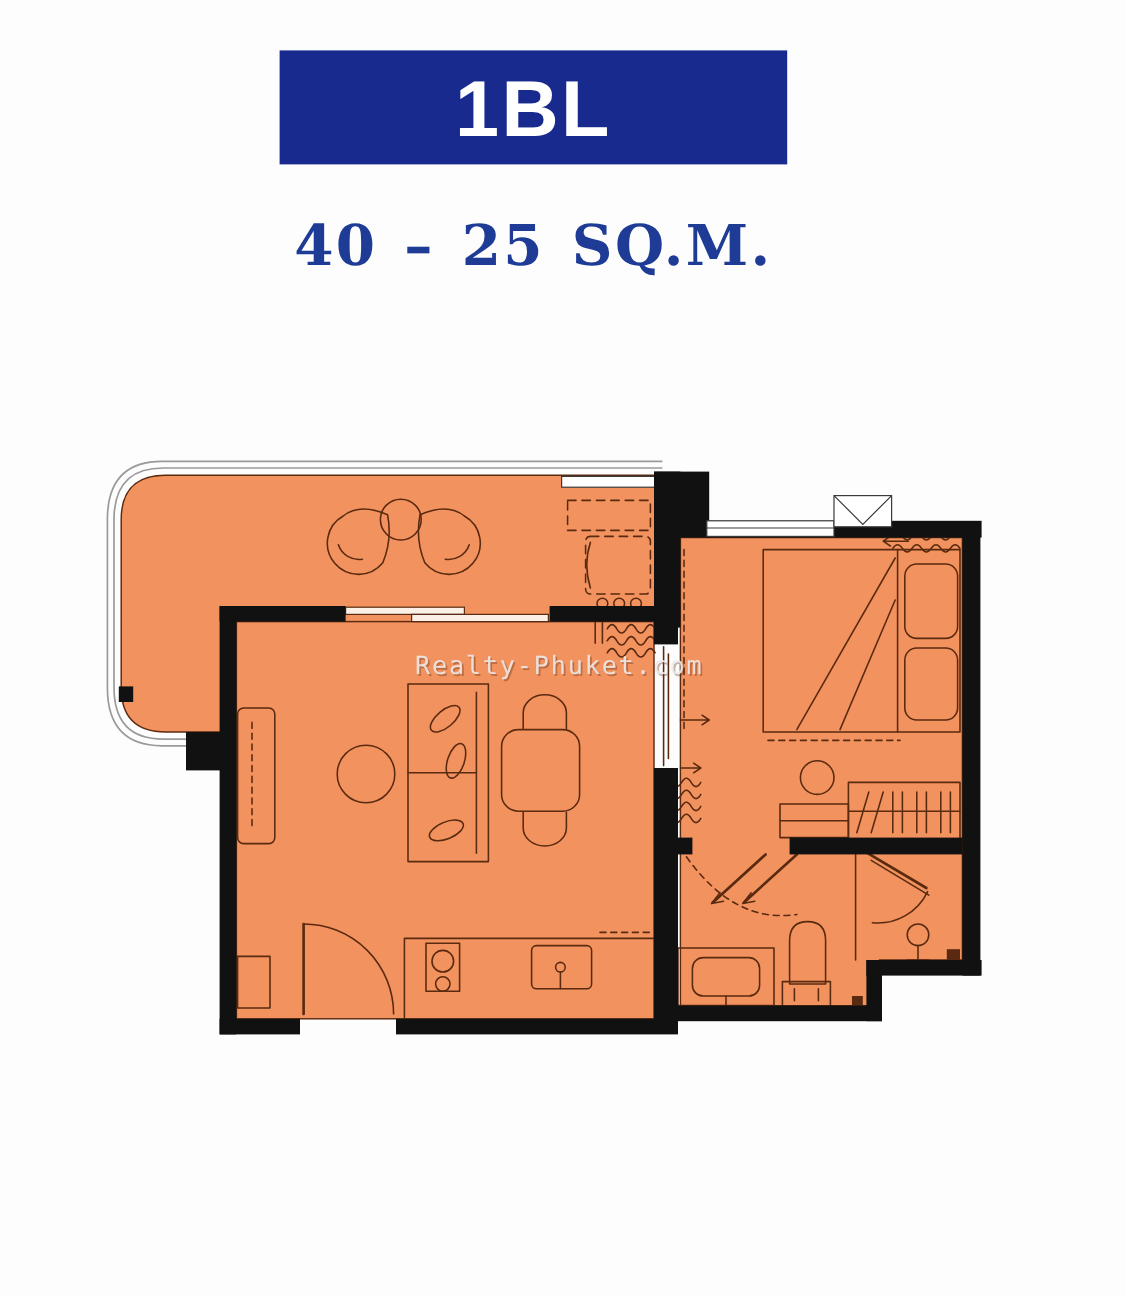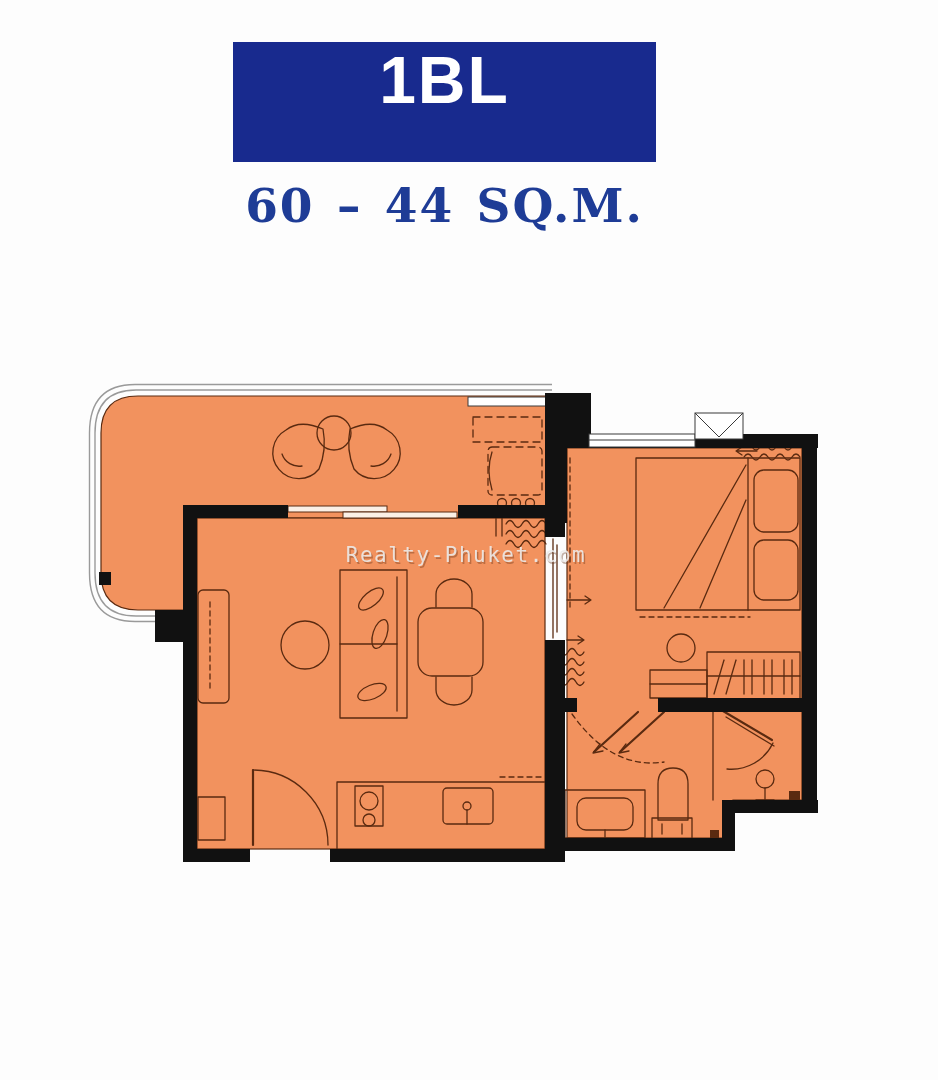--- a/index.html
+++ b/index.html
@@ -1,19 +1,19 @@
 <!DOCTYPE html>
 <html style="--navy: #182a8e; --navy2: #1e3c96; --orange: #f2925e; --wall: #111111; --line: #5a2a10; --bg: #fdfdfd; --white: #ffffff; --rail: #9a9a9a; --wm: #ececec;"><head>
 <meta charset="utf-8">
 <style>
   html,body{margin:0;padding:0;background:#e8e8e8;}
   .page{position:relative;width:938px;height:1080px;background:var(--bg,#fdfdfd);overflow:hidden;
         font-family:"Liberation Sans",sans-serif;}
-  .banner{position:absolute;left:233px;top:42px;width:423px;height:120px;background:var(--navy,#182a8e);
-          display:flex;justify-content:center;}
+  .banner{position:absolute;left:233px;top:42px;width:423px;height:95px;background:var(--navy,#182a8e);
+          display:flex;align-items:center;justify-content:center;}
   .banner .unit-code{color:#fff;font-size:66px;font-weight:700;letter-spacing:2px;
           font-family:"Liberation Sans",sans-serif;}
   .subtitle{position:absolute;left:183px;top:178px;width:523px;text-align:center;
           color:var(--navy2,#1e3c96);font-family:"DejaVu Serif",serif;font-weight:700;
           font-size:47px;letter-spacing:2px;word-spacing:4px;}
   svg.plan{position:absolute;left:0;top:0;}
   .wall{fill:var(--wall,#111);stroke:none;}
   .fl{fill:var(--orange,#f2925e);stroke:var(--line,#5a2a10);stroke-width:1.2;}
   .ln{fill:none;stroke:var(--line,#5a2a10);stroke-width:1.3;stroke-linecap:round;stroke-linejoin:round;}
   .lnb{fill:none;stroke:var(--line,#5a2a10);stroke-width:2.2;stroke-linecap:round;}
@@ -30,21 +30,21 @@
 </style>
 </head>
 <body>
 
 <div class="page">
 
   <div class="banner">
     <span class="unit-code">1BL</span>
   </div>
 
-  <div class="subtitle">60 – 44 SQ.M.</div>
+  <div class="subtitle">40 – 25 SQ.M.</div>
 
   <svg class="plan" width="938" height="1080" viewBox="0 0 938 1080">
 
     <g>
 
       <path class="rail" d="M552,390 H136 Q95,390 95,433 V573 Q95,616 136,616 H198"></path>
       <path class="rail" d="M552,384.5 H135 Q89.5,384.5 89.5,433 V573 Q89.5,621.5 135,621.5 H198"></path>
 
       <path class="fl" d="M552,396 H138 Q101,396 101,433 V573 Q101,610 138,610 H198 V518 H552 Z"></path>
 

